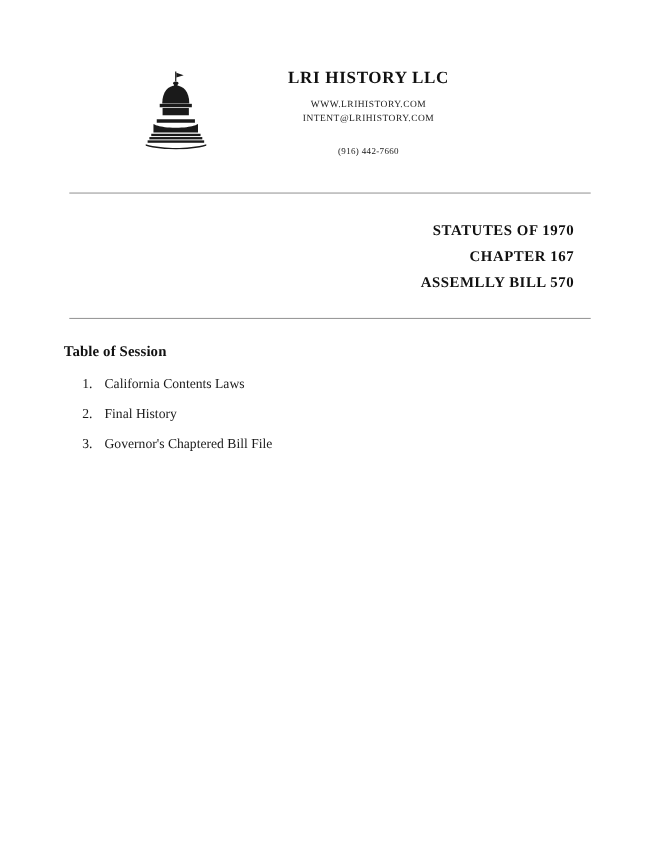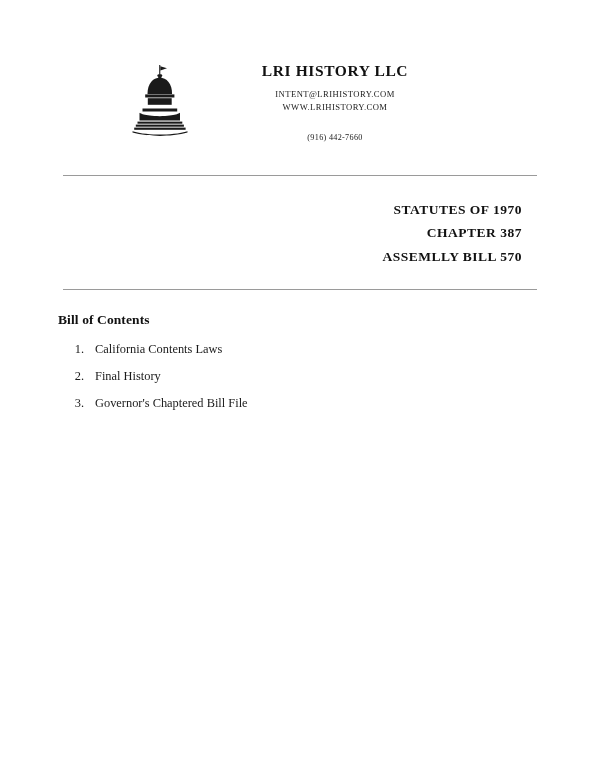--- a/index.html
+++ b/index.html
@@ -155,39 +155,39 @@
           <rect x="5.8" y="60.6" width="48.1" height="2.1"></rect>
           <rect x="4.2" y="63.6" width="51.4" height="2.2"></rect>
 
           <path d="M2.5 67.2 C10 69.6 22 70.6 30 70.6 C38 70.6 50 69.6 57.5 67.2 L57.5 68.6 C50 71 38 71.9 30 71.9 C22 71.9 10 71 2.5 68.6 Z"></path>
         </g>
       </svg>
     </div>
 
     <div class="org-block">
       <div class="org-name">LRI HISTORY LLC</div>
+      <div class="org-line">WWW.LRIHISTORY.COM</div>
       <div class="org-line">INTENT@LRIHISTORY.COM</div>
-      <div class="org-line">WWW.LRIHISTORY.COM</div>
       <div class="org-phone">(916) 442-7660</div>
     </div>
 
   </div>
 
   <hr class="rule rule-top">
 
   <div class="title-block">
     <div class="title-line">STATUTES OF 1970</div>
-    <div class="title-line">CHAPTER  387</div>
+    <div class="title-line">CHAPTER  167</div>
     <div class="title-line">ASSEMLLY BILL 570</div>
   </div>
 
   <hr class="rule rule-bottom">
 
   <div class="toc">
-    <div class="toc-heading">Bill of Contents</div>
+    <div class="toc-heading">Table of Session</div>
     <ol class="toc-list">
       <li class="toc-item">
         <span class="toc-num">1.</span>
         <span class="toc-label">California Contents Laws</span>
       </li>
       <li class="toc-item">
         <span class="toc-num">2.</span>
         <span class="toc-label">Final History</span>
       </li>
       <li class="toc-item">

